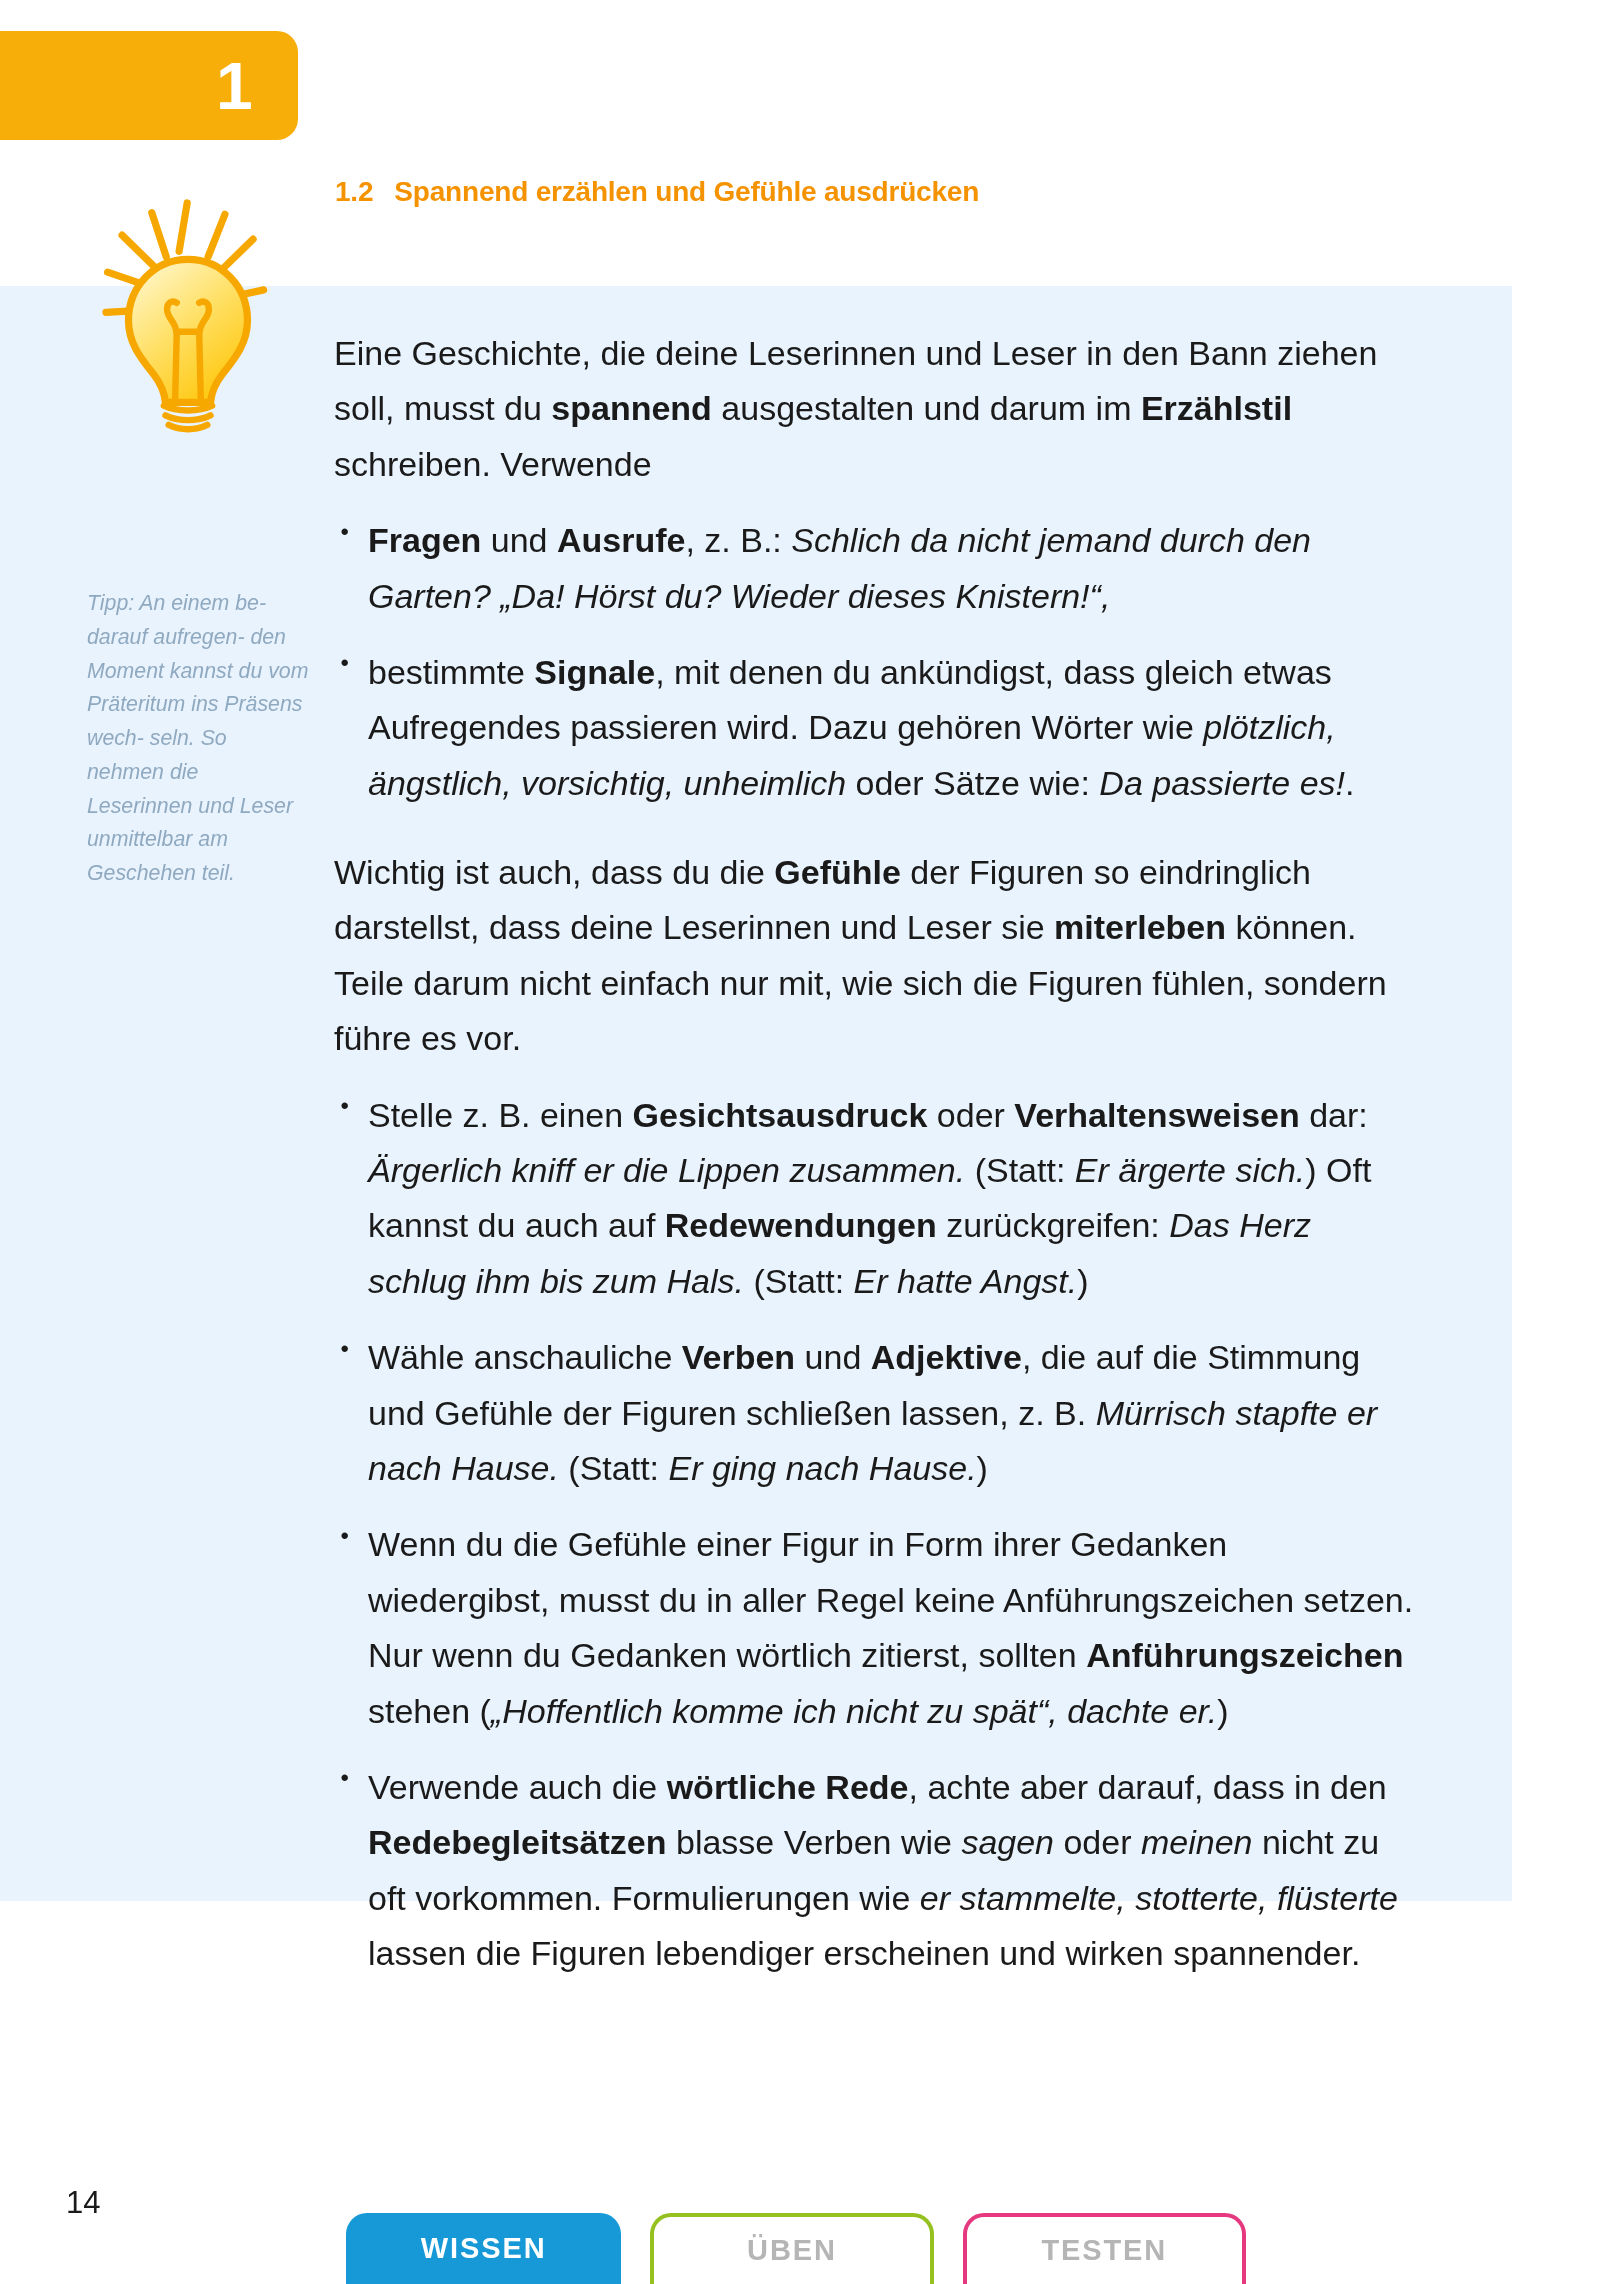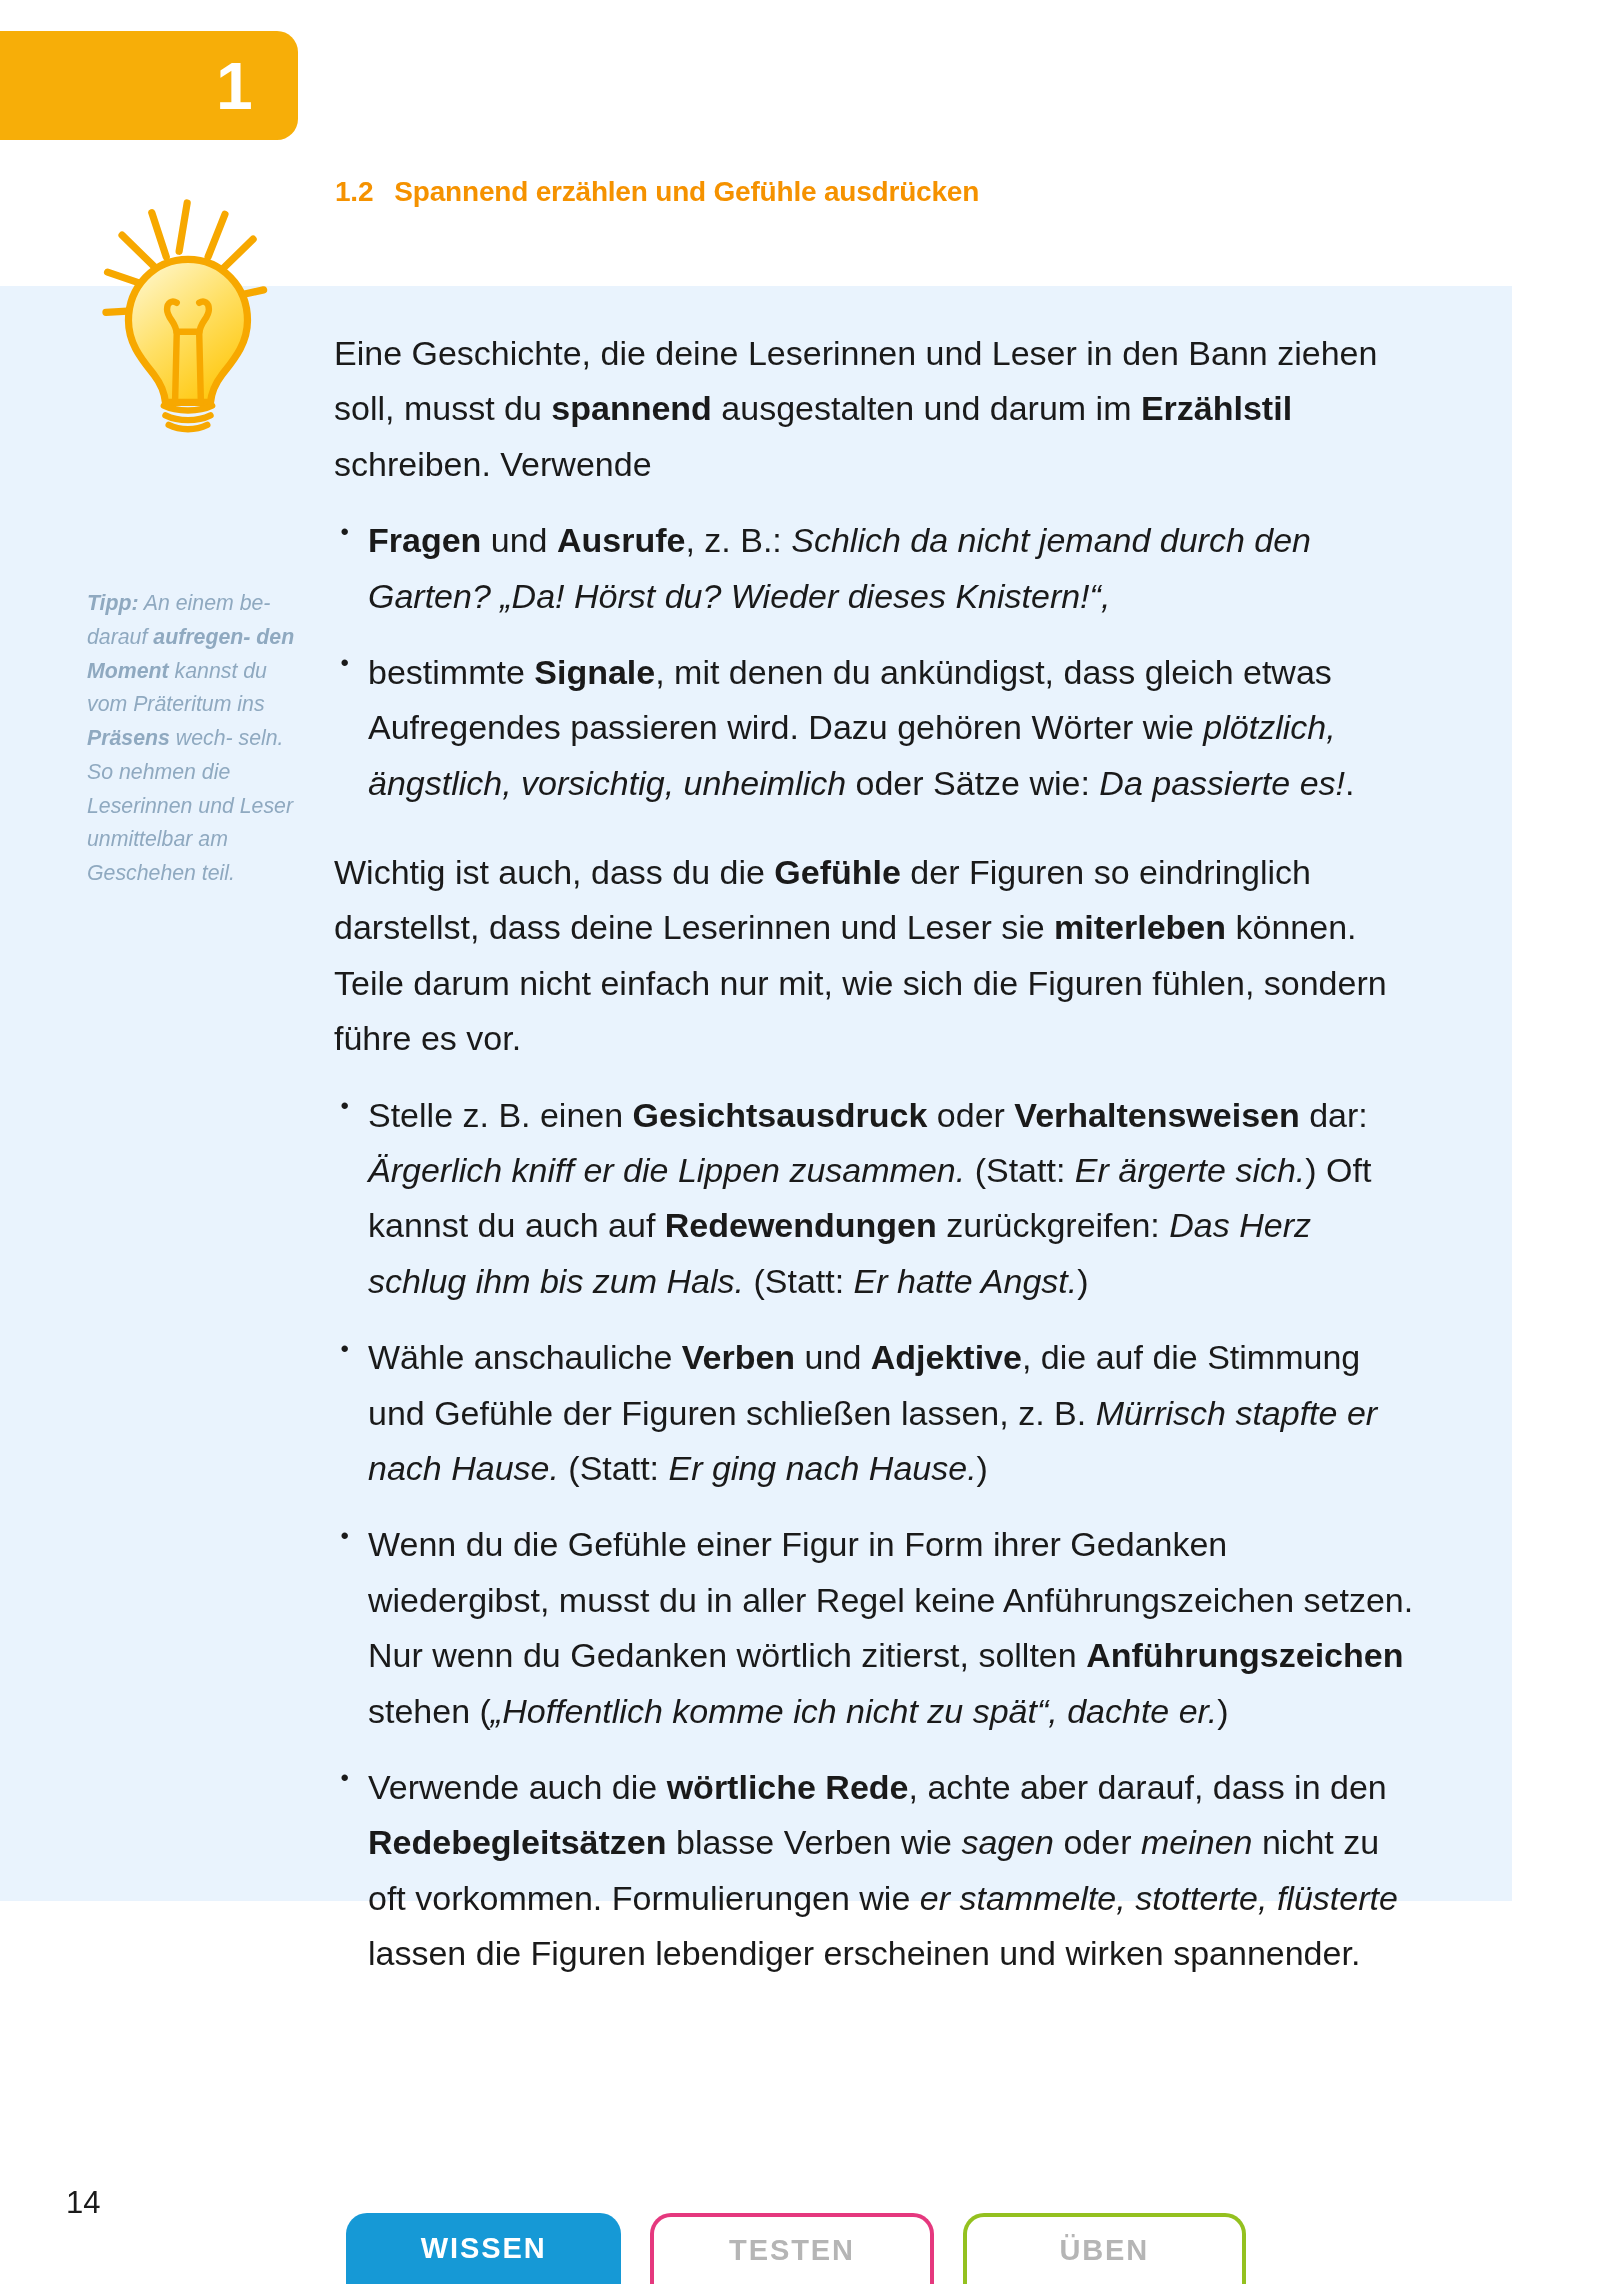--- a/index.html
+++ b/index.html
@@ -80,21 +80,21 @@
     position: absolute;
     left: 87px;
     top: 587px;
     width: 222px;
     color: #8FA9C0;
     font-size: 21.3px;
     line-height: 1.585;
     font-style: italic;
     font-family: "Liberation Sans", sans-serif;
   }
-  .tip-box b { font-weight: 700; font-style: italic; }
+  .tip-box b { font-weight: 400; font-style: italic; }
 
   
   .text-col {
     position: absolute;
     left: 334px;
     top: 326px;
     width: 1084px;
     color: #1A1A1A;
     font-size: 34px;
     line-height: 1.63;
@@ -273,20 +273,20 @@
   </ul>
 
 </div>
 
 <div class="page-number">14</div>
 
 <div class="tab-bar">
   <div class="tab active">
     <span>WISSEN</span>
   </div>
+  <div class="tab outline-green">
+    <span>ÜBEN</span>
+  </div>
   <div class="tab outline-pink">
     <span>TESTEN</span>
   </div>
-  <div class="tab outline-green">
-    <span>ÜBEN</span>
-  </div>
 </div>
 
 
 </body></html>

